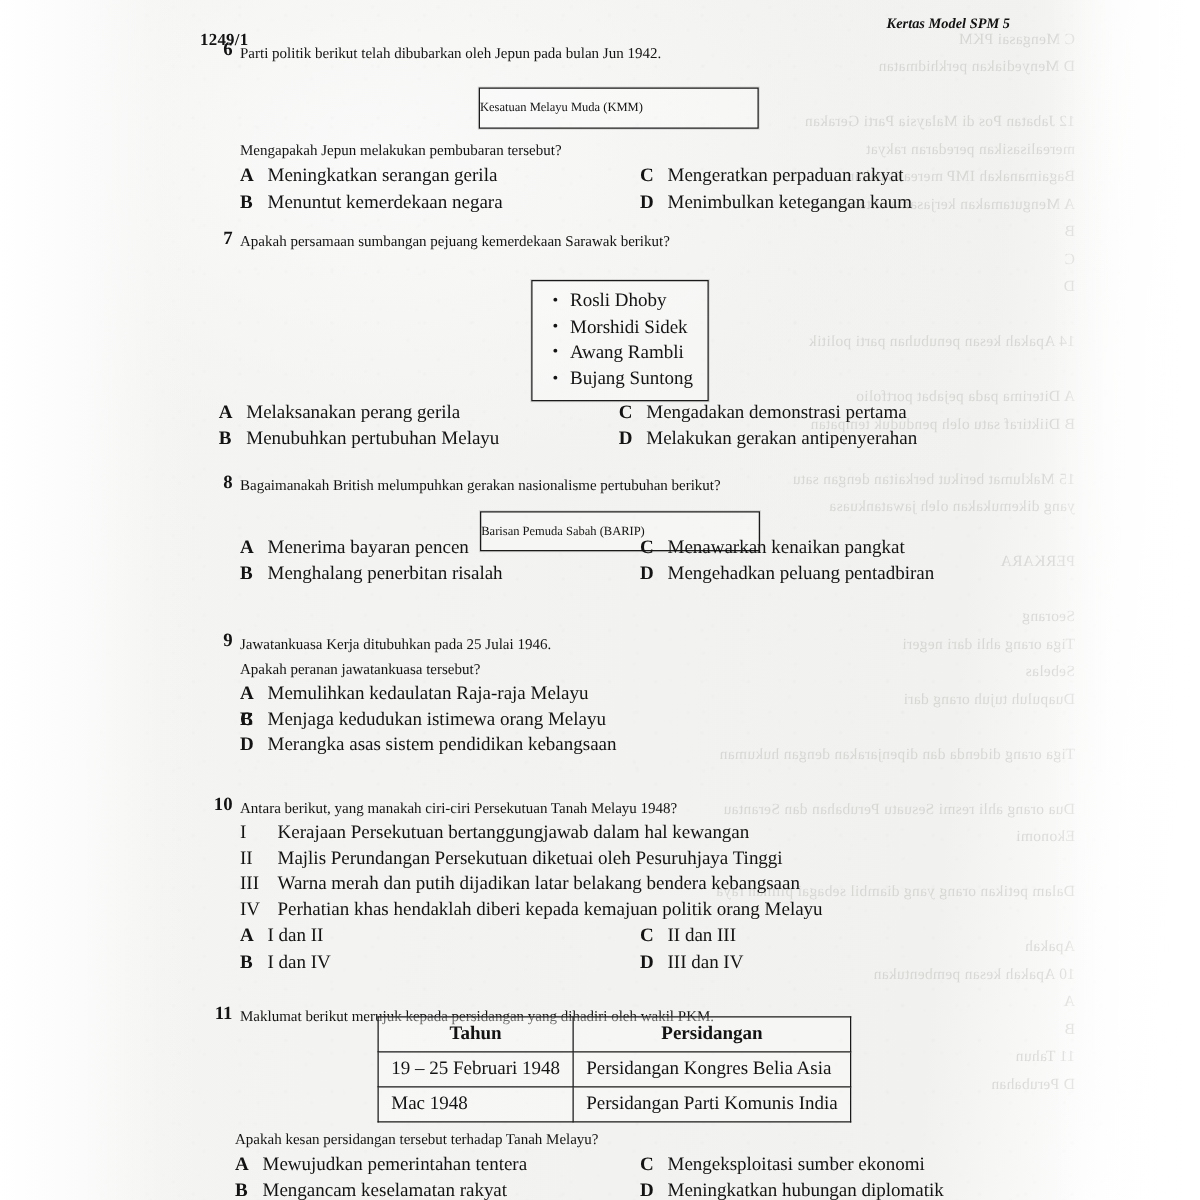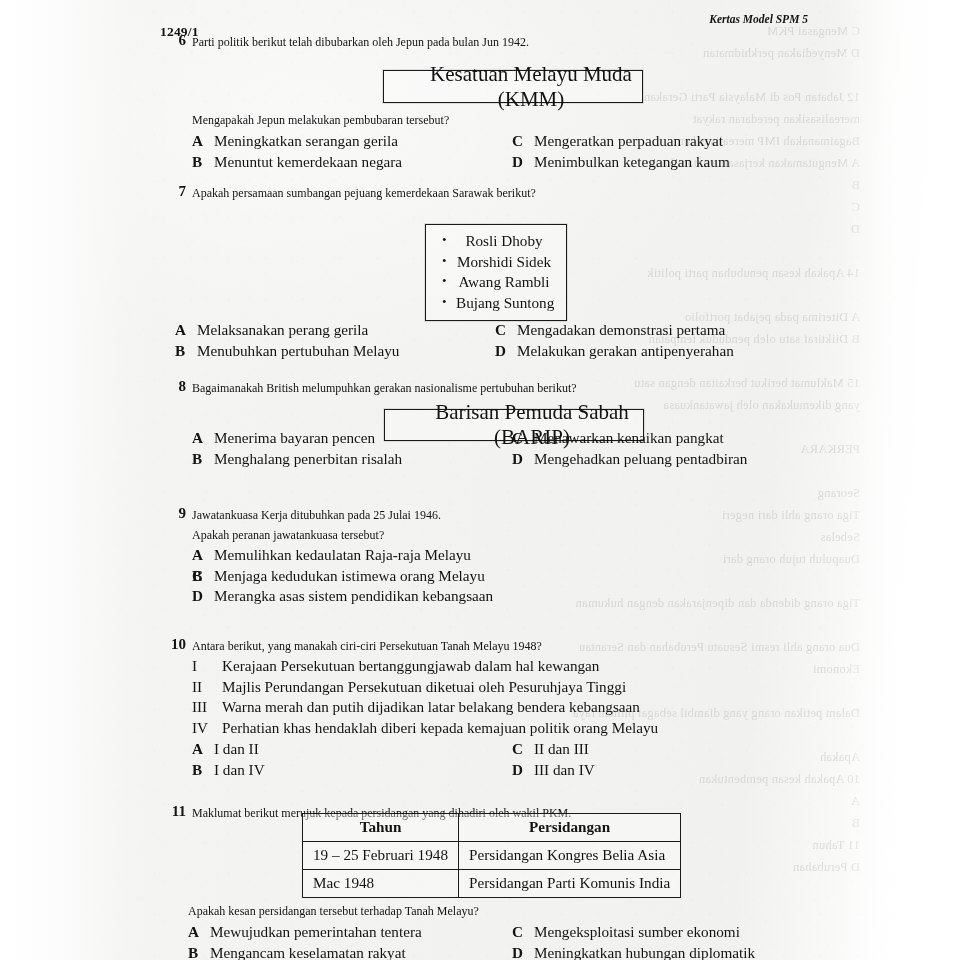--- a/index.html
+++ b/index.html
@@ -153,37 +153,35 @@
   .stack .opt-line.romline { padding-left: 30px; }
   .stack .opt-line.romline .ltr { width: 26px; }
 
   .box {
     position: absolute;
     border: 1.6px solid #1a1a1a;
     box-shadow: 0 0 0 0.8px rgba(0,0,0,0.12);
     background: rgba(255,255,255,0.30);
     display: flex;
     align-items: center;
-    justify-content: flex-end;
-    font-size: 21px;
+    justify-content: flex-start;
+    font-size: 10px;
     text-align: center;
-    padding-left: 36px;
   }
   .bulletbox {
     position: absolute;
     border: 1.6px solid #1a1a1a;
     box-shadow: 0 0 0 0.8px rgba(0,0,0,0.12);
     background: rgba(255,255,255,0.30);
     padding: 6px 14px 7px 14px;
   }
   .bulletbox ul {
     margin: 0;
     padding: 0 0 0 16px;
     list-style: none;
-    text-align: center;
   }
   .bulletbox li {
     font-size: 15.2px;
     line-height: 20.5px;
     position: relative;
     white-space: nowrap;
   }
   .bulletbox li::before {
     content: "\2022";
     position: absolute;

